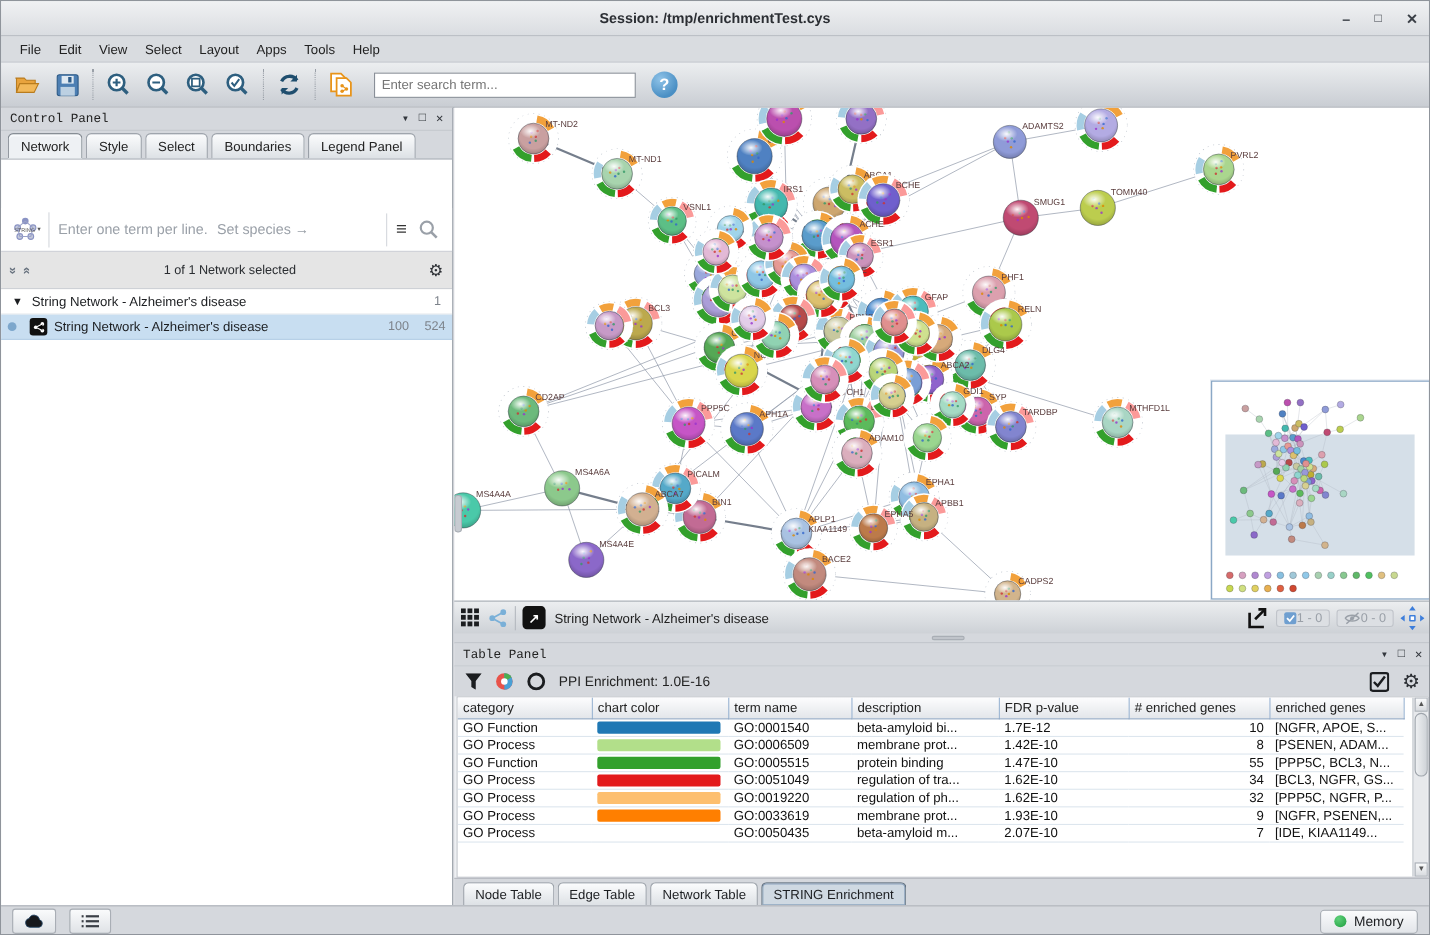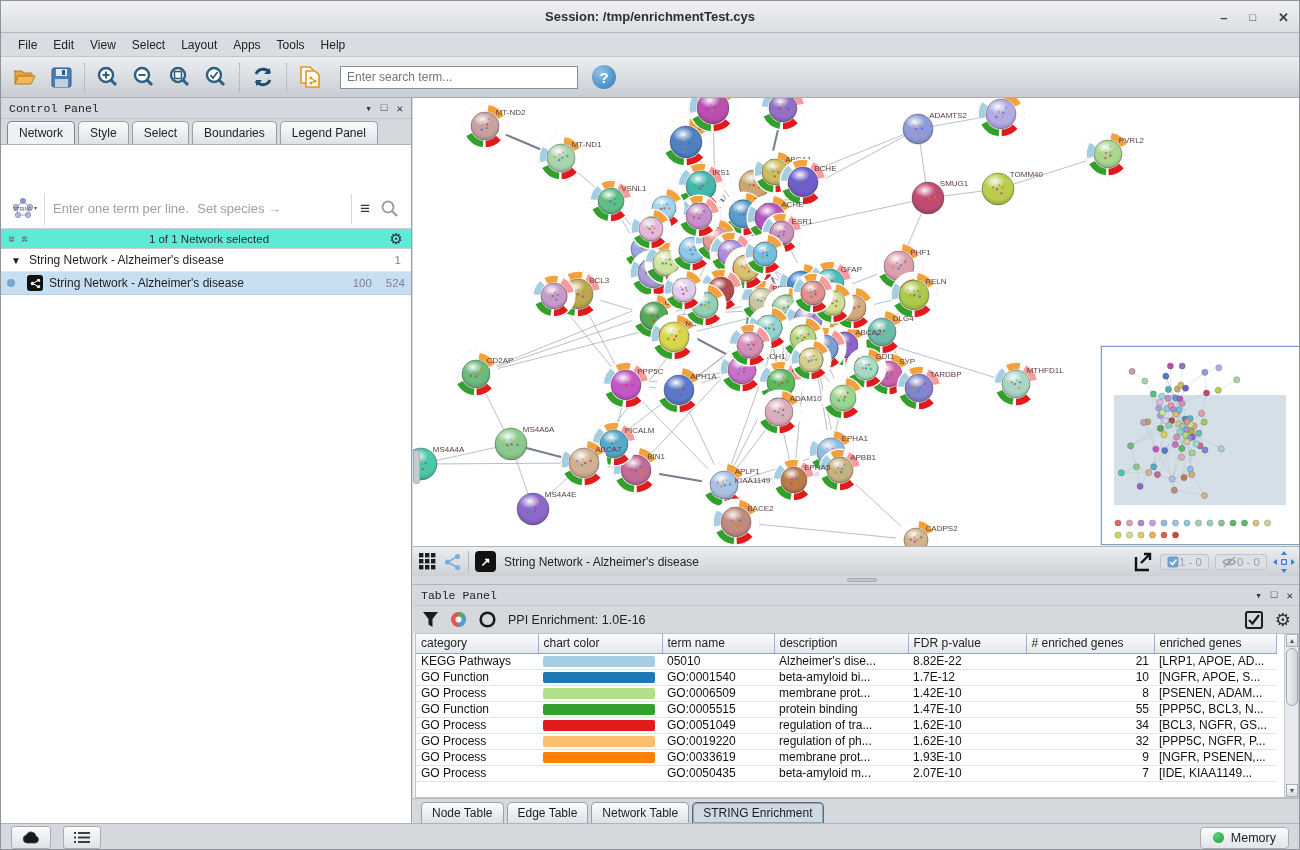--- a/index.html
+++ b/index.html
@@ -23,21 +23,21 @@
   .panel-head .ph-icons{margin-left:auto;display:flex;gap:9px;align-items:center;color:#33373d;font-size:11px;}
   .cp-tabs{height:26px;background:#d5d8dd;display:flex;align-items:flex-end;padding-left:6px;gap:3px;border-bottom:1px solid #aeb3ba;}
   .cp-tab{font-size:12px;padding:4px 11px;border:1px solid #9aa0a8;border-bottom:none;border-radius:5px 5px 0 0;background:linear-gradient(#fbfcfd,#dde1e5);color:#222;}
   .cp-tab.active{background:#eef1f4;font-weight:normal;border-color:#7e858d;box-shadow:inset 0 2px 0 #f8fafc;}
   .string-row{height:40px;display:flex;align-items:center;border-bottom:1px solid #c9cdd3;background:#fff;padding:0 4px;margin-top:44px;}
   .string-logo{width:40px;height:32px;display:flex;align-items:center;justify-content:center;border-right:1px solid #d4d8dd;}
   .string-input-wrap{flex:1;position:relative;height:32px;display:flex;align-items:center;}
   .string-ph{color:#9aa0a8;font-size:13px;padding-left:8px;}
   .species-hint{position:absolute;right:70px;color:#9aa0a8;font-size:13px;}
   .string-icons{display:flex;align-items:center;gap:10px;padding:0 8px;border-left:1px solid #d4d8dd;height:30px;}
-  .sel-row{height:20px;background:#5eead4;border-bottom:1px solid #c9cdd3;display:flex;align-items:center;font-size:11.5px;padding:0 8px;color:#2a2d31;}
+  .sel-row{height:34px;background:#e5e5e5;border-bottom:1px solid #c9cdd3;display:flex;align-items:center;font-size:11.5px;padding:0 8px;color:#2a2d31;}
   .chev{color:#6a7480;font-weight:bold;font-size:12px;display:inline-block;}
   .rot90{transform:rotate(90deg);}
   .sel-label{flex:1;text-align:center;}
   .tree-row1{height:23px;display:flex;align-items:center;font-size:12px;padding:0 10px;background:#fff;border-bottom:1px solid #e4e7eb;}
   .tree-row2{height:23px;display:flex;align-items:center;font-size:12px;padding:0 6px;background:#c8def1;border-bottom:1px solid #b5cfe6;}
   .tree-num{color:#7d838b;margin-left:auto;font-size:11.5px;}
   .netic{width:16px;height:16px;border-radius:3px;background:#111;display:flex;align-items:center;justify-content:center;margin:0 6px 0 10px;}
   .bluedot{width:8px;height:8px;border-radius:50%;background:#7da7cc;margin-right:2px;}
   
   .workspace{position:absolute;left:412px;top:97px;width:888px;height:725px;background:#d5d8dd;}
@@ -2127,31 +2127,20 @@
                 <th>chart color</th>
                 <th>term name</th>
                 <th>description</th>
                 <th>FDR p-value</th>
                 <th># enriched genes</th>
                 <th>enriched genes</th>
               </tr>
             </thead>
           <tbody id="enrich-body">
               <tr>
-                <td>KEGG Pathways</td>
-                <td>
-                  <span class="chip" style="background: rgb(166, 206, 227);"></span>
-                </td>
-                <td>05010</td>
-                <td>Alzheimer's dise...</td>
-                <td>8.82E-22</td>
-                <td class="num">21</td>
-                <td>[LRP1, APOE, AD...</td>
-              </tr>
-              <tr>
                 <td>GO Function</td>
                 <td>
                   <span class="chip" style="background: rgb(31, 120, 180);"></span>
                 </td>
                 <td>GO:0001540</td>
                 <td>beta-amyloid bi...</td>
                 <td>1.7E-12</td>
                 <td class="num">10</td>
                 <td>[NGFR, APOE, S...</td>
               </tr>

